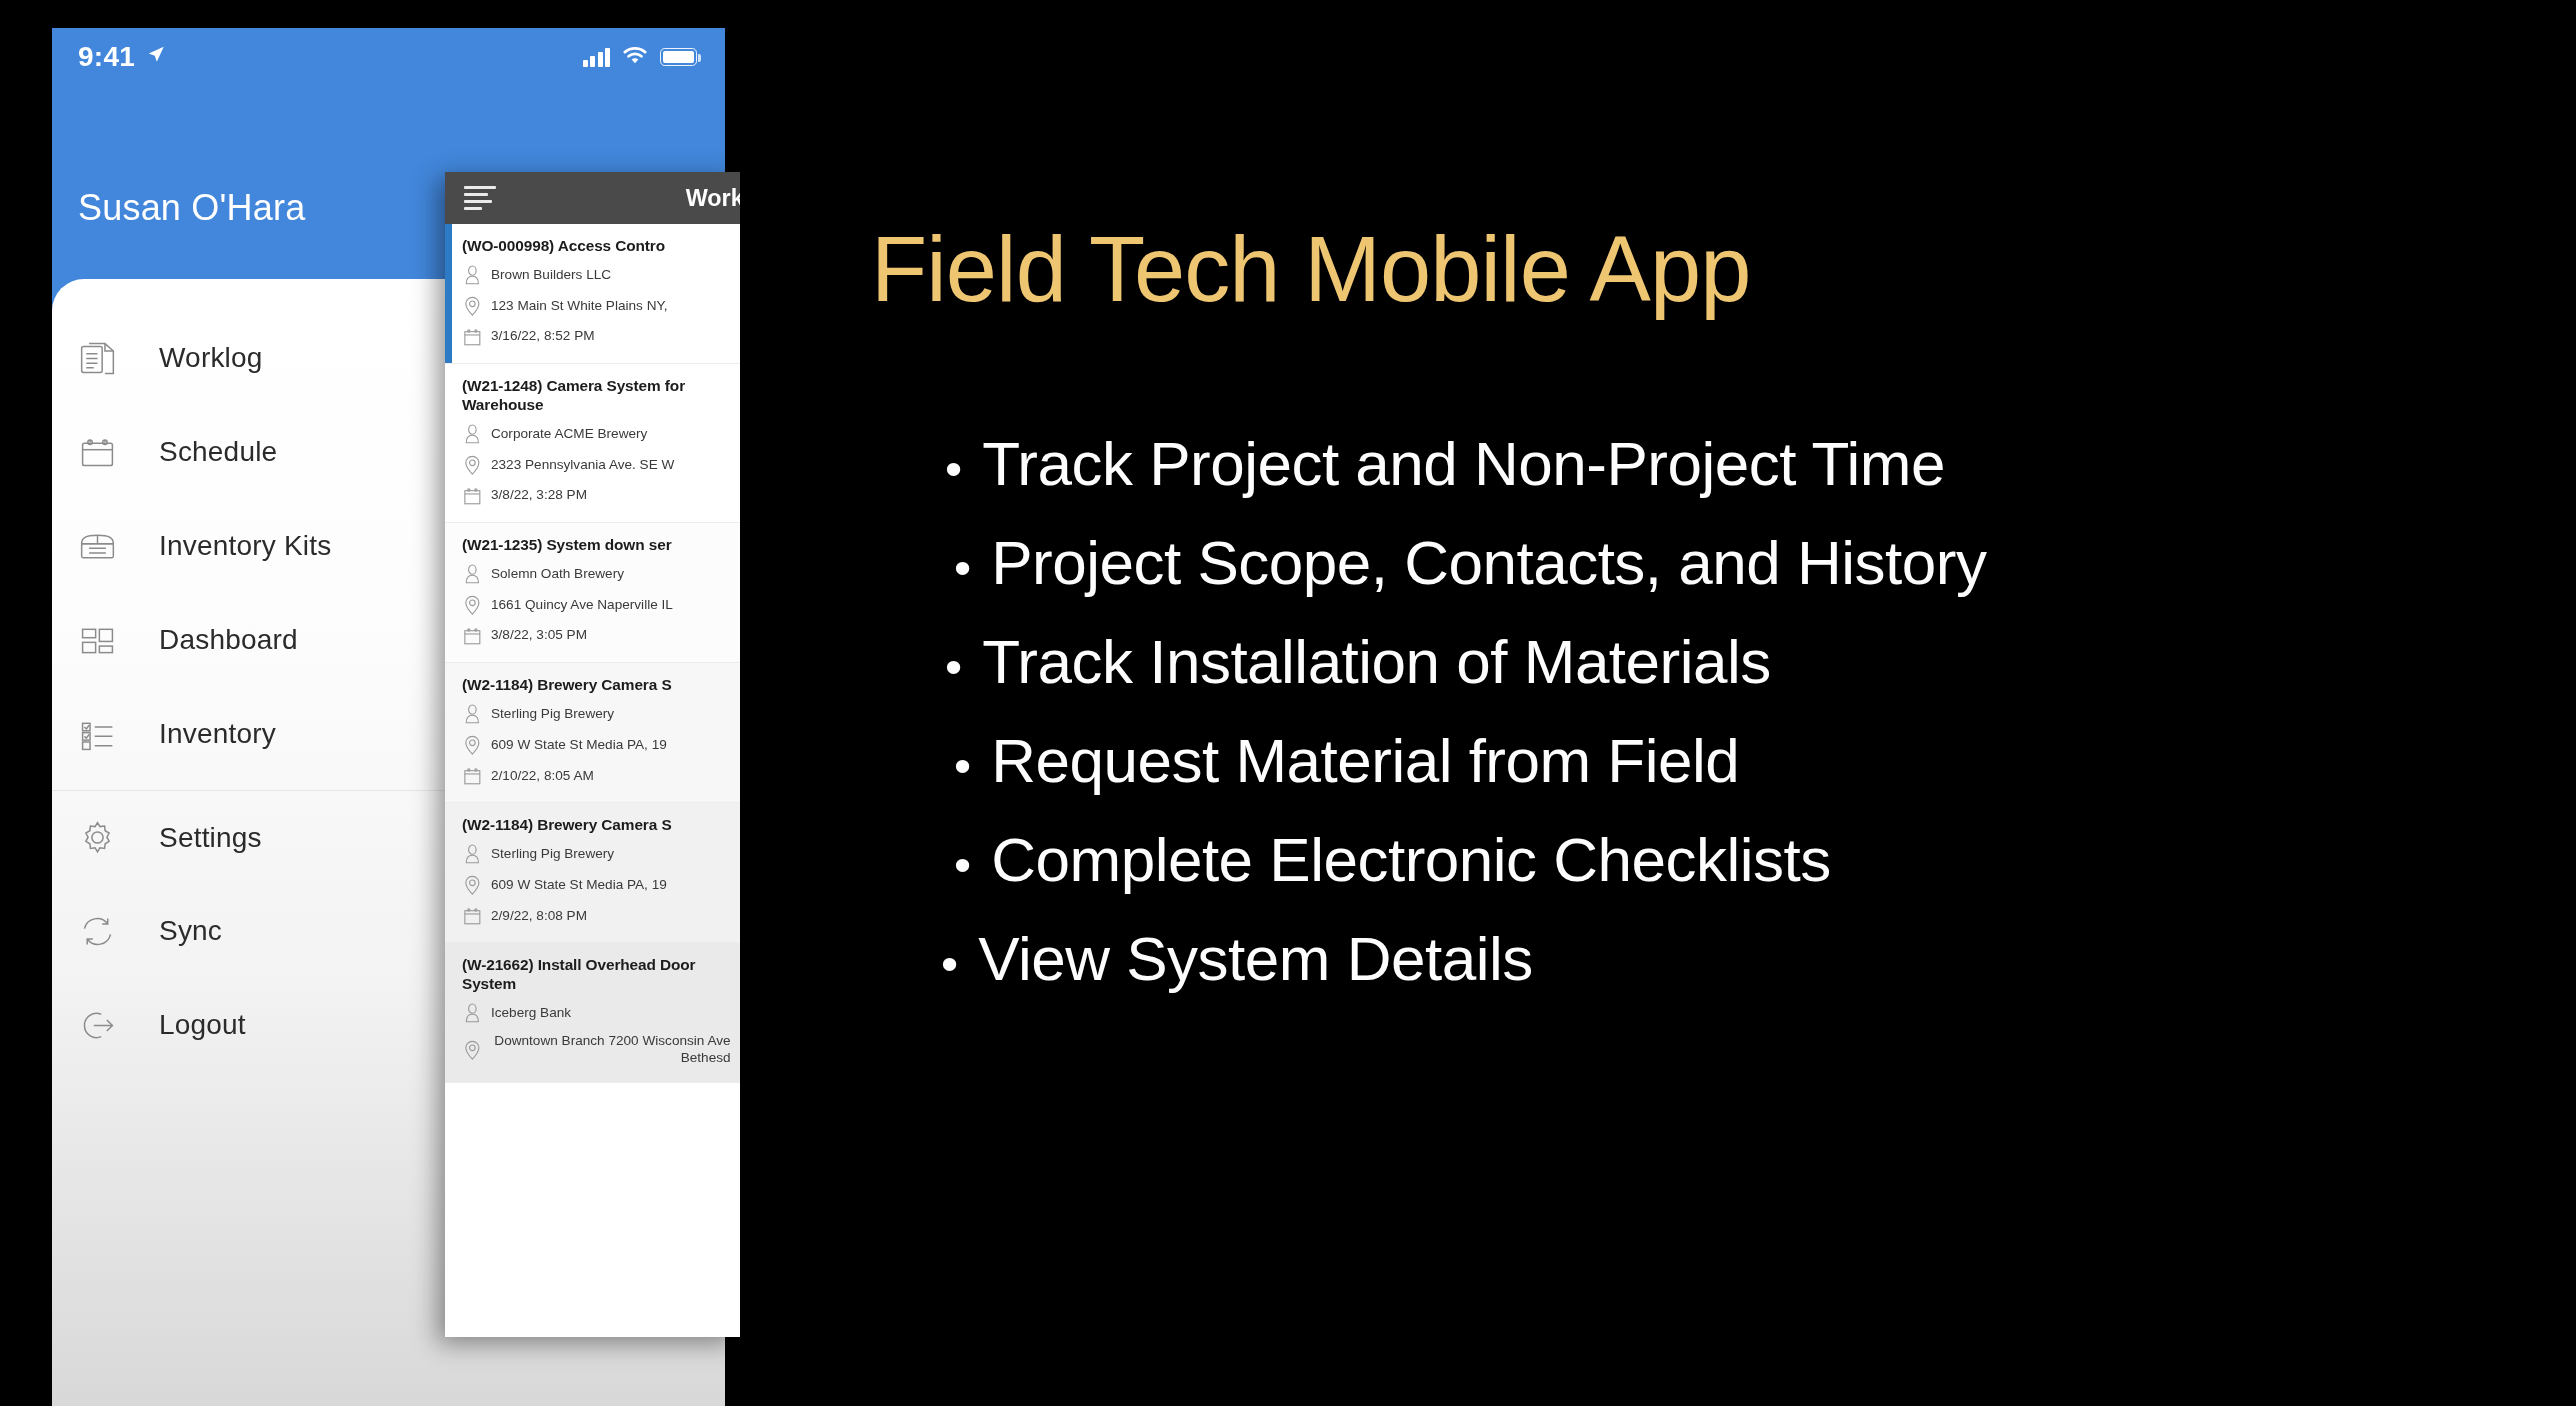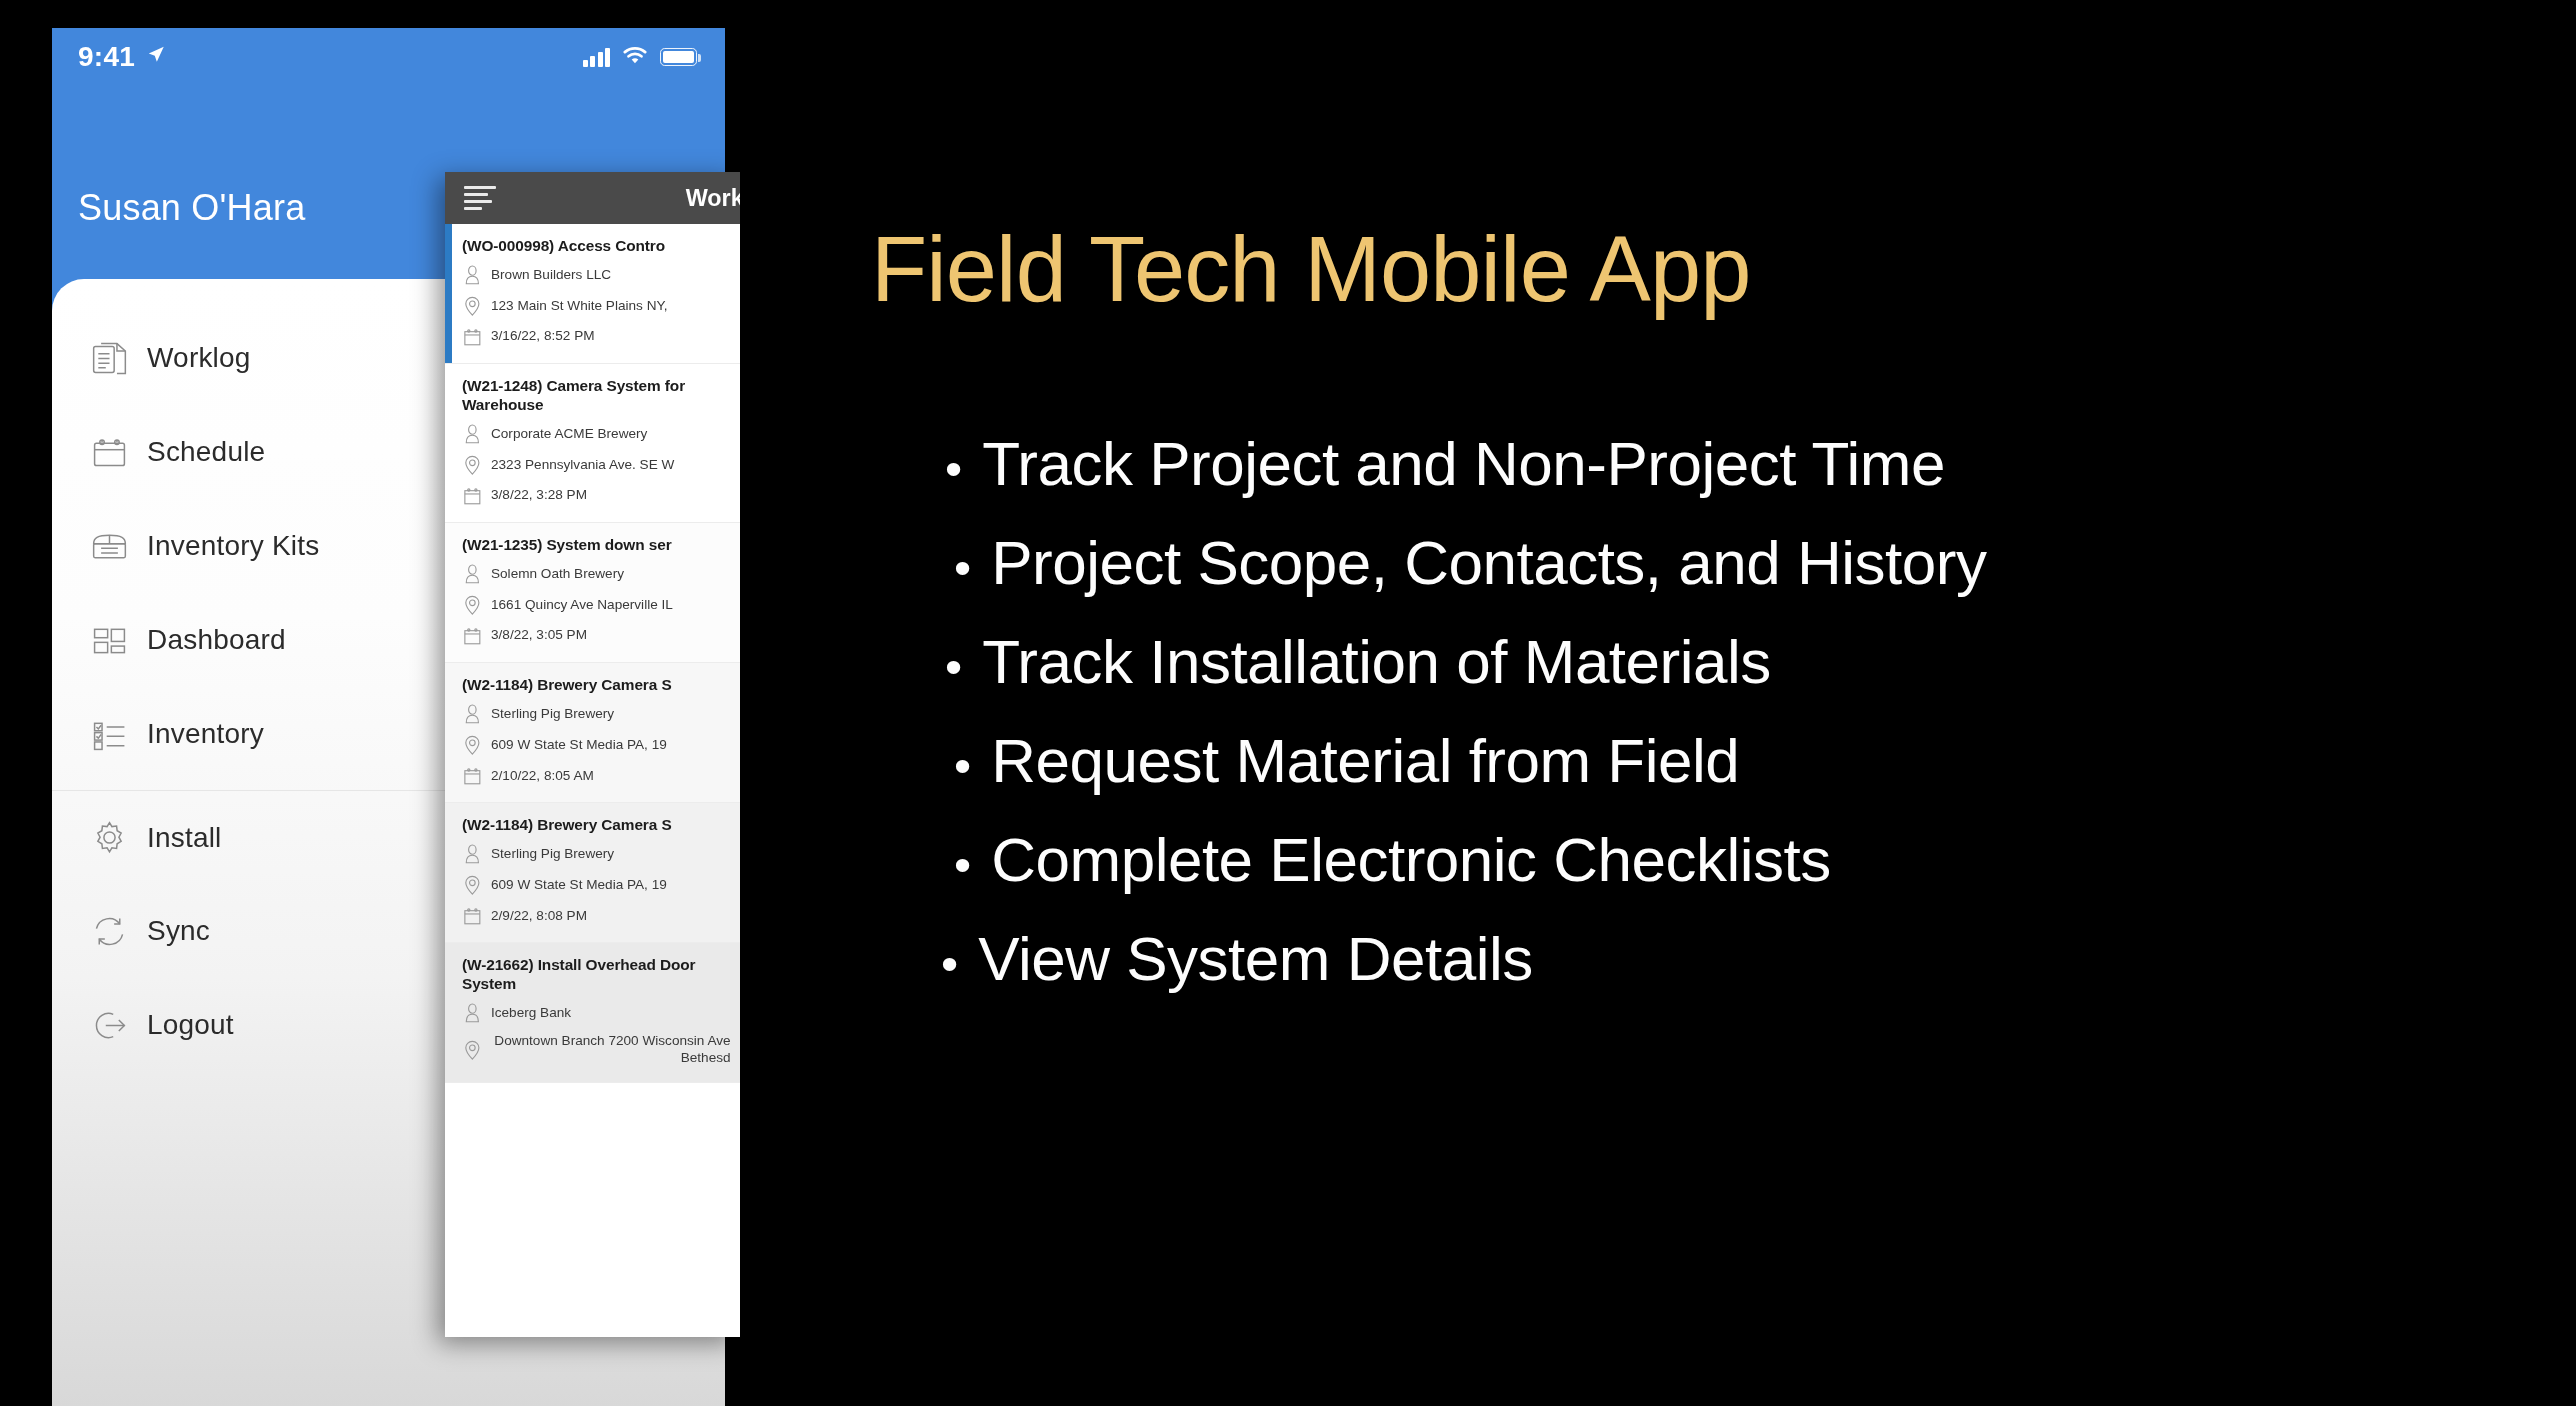--- a/index.html
+++ b/index.html
@@ -49,21 +49,21 @@
 
   
   .drawer-body {
     position:absolute; left:0; top:251px; width:673px; height:1128px;
     background:linear-gradient(180deg,#ffffff 0%,#fdfdfd 30%,#f3f3f3 62%,#d8d8d8 100%);
     border-top-left-radius:32px;
     border-top-right-radius:0;
   }
   .menu { padding-top:32px; }
   .menu-item {
-    display:flex; align-items:center; height:94px; padding-left:36px; gap:16px;
+    display:flex; align-items:center; height:94px; padding-left:24px; gap:40px;
   }
   .menu-item.sep { border-top:0.9px solid #e6e6e6; margin-top:9.4px; padding-top:0; }
   .menu-icon { width:43px; height:43px; flex:0 0 43px; display:flex;
                align-items:center; justify-content:center; }
   .menu-icon svg { width:41px; height:41px; display:block; }
   .menu-label { font-size:28px; color:#2b2b2b; letter-spacing:0.2px; }
 
   
   .wolist {
     position:absolute; left:445px; top:172px; width:295px; height:1165px;
@@ -237,21 +237,21 @@
           <span class="menu-label">Inventory</span>
         </div>
 
         <div class="menu-item sep">
           <span class="menu-icon">
             <svg viewBox="0 0 44 44" fill="none" stroke="#8b8b8b" stroke-width="1.6">
               <circle cx="22" cy="22" r="6"></circle>
               <path d="M22 6 l2.6 4.3 5-.6 .6 5 4.3 2.6 -2.4 4.4 2.4 4.4 -4.3 2.6 -.6 5 -5-.6 -2.6 4.3 -2.6-4.3 -5 .6 -.6-5 -4.3-2.6 2.4-4.4 -2.4-4.4 4.3-2.6 .6-5 5 .6 Z"></path>
             </svg>
           </span>
-          <span class="menu-label">Install</span>
+          <span class="menu-label">Settings</span>
         </div>
 
         <div class="menu-item">
           <span class="menu-icon">
             <svg viewBox="0 0 44 44" fill="none" stroke="#8b8b8b" stroke-width="1.6">
               <path d="M8 19 A14 14 0 0 1 33 14"></path>
               <path d="M36 25 A14 14 0 0 1 11 30"></path>
               <path d="M33 8 v6 h-6"></path>
               <path d="M11 36 v-6 h6"></path>
             </svg>

